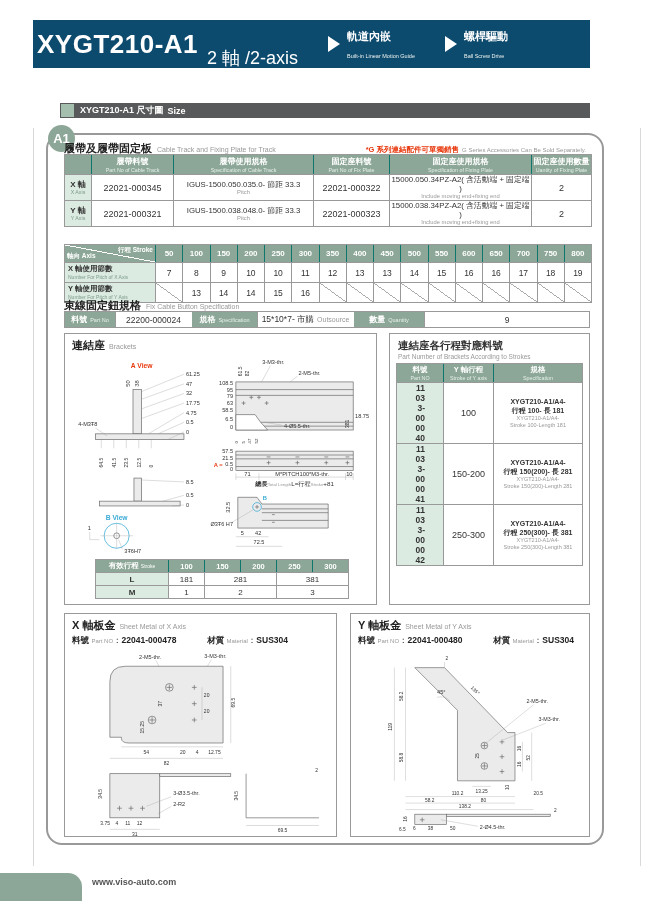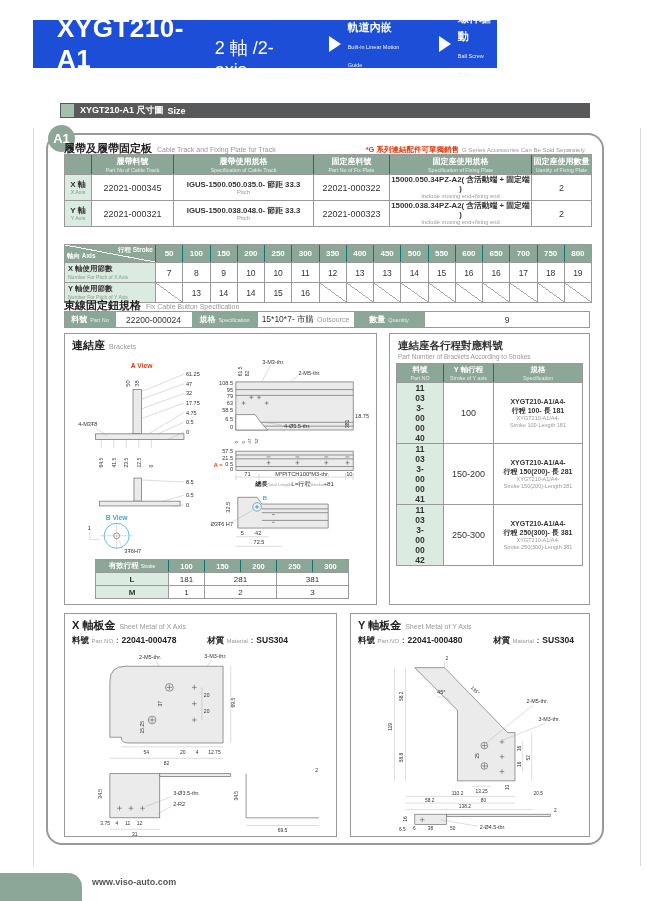--- a/index.html
+++ b/index.html
@@ -1,21 +1,21 @@
 <!DOCTYPE html>
 <html><head>
 <meta charset="utf-8">
 <style>
   html,body{margin:0;padding:0;background:#fff;}
   #page{position:relative;width:650px;height:901px;background:#fff;overflow:hidden;
         font-family:"Liberation Sans","DejaVu Sans",sans-serif;color:#333;}
   .guide{position:absolute;width:1px;background:#d9d9d9;top:128px;height:738px;}
   
-  #band{position:absolute;left:33px;top:20px;width:464px;height:48px;background:#1d4ed8;color:#fff;
-        display:flex;align-items:center;padding-left:24px;box-sizing:border-box;}
+  #band{position:absolute;left:33px;top:20px;width:557px;height:48px;background:#0c4a6e;color:#fff;
+        display:flex;align-items:center;padding-left:4px;box-sizing:border-box;}
   .model{font-size:26px;font-weight:bold;letter-spacing:.5px;}
   .axisname{font-size:18px;margin-left:9px;font-weight:normal;margin-top:28px;}
   .feat{display:flex;align-items:center;margin-left:30px;}
   .tri{width:0;height:0;border-left:12px solid #fff;border-top:8px solid transparent;border-bottom:8px solid transparent;margin-right:7px;}
   .feat .zh{font-size:11px;font-weight:bold;line-height:11px;}
   .feat .en{font-size:5.5px;line-height:7px;color:#eef4ef;}
   
   #secbar{position:absolute;left:60px;top:103px;width:530px;height:15px;background:#58595B;color:#fff;
           display:flex;align-items:center;font-size:9px;font-weight:bold;}
   #secbar .sq{width:13px;height:13px;background:#A5BFAF;margin:0 6px 0 1px;}
@@ -31,21 +31,21 @@
   .blocktitle .note-en{font-size:6px;color:#999;font-weight:normal;margin-left:3px;}
   table{border:1px solid #999;border-spacing:0;table-layout:fixed;}
   th{background:#8CA797;color:#fff;font-size:8px;font-weight:bold;padding:1px 0;border-left:1px solid #0f766e;}
   th:first-child{border-left:0;}
   th .en{display:block;font-size:5.3px;font-weight:normal;color:#E7F0EA;line-height:6px;}
   td{border-left:1px solid #999;border-top:1px solid #999;text-align:center;font-size:9px;color:#333;background:#fff;padding:0;}
   td:first-child{border-left:0;}
   .axcell{background:#DCEBE1;}
   .axcell .zh{font-size:8px;font-weight:bold;display:block;line-height:9px;}
   .axcell .en{font-size:5.3px;color:#7c9a8a;display:block;line-height:6px;}
-  .spec-main{font-size:7.8px;display:block;line-height:9px;font-weight:bold;}
+  .spec-main{font-size:7.8px;display:block;line-height:9px;}
   .spec-sub{font-size:5.8px;color:#999;display:block;line-height:7px;}
   #t1{position:absolute;left:16px;top:19px;width:526px;}
   #pt{position:absolute;left:16px;top:109px;width:526px;}
   #pt td{font-size:8.5px;height:19px;}
   .corner{position:relative;background-color:#8CA797;
     background-image:linear-gradient(to top right,transparent calc(50% - .5px),#fff calc(50% - .5px),#fff calc(50% + .5px),transparent calc(50% + .5px));}
   .corner .ctop{position:absolute;top:1px;right:2px;font-size:6.5px;color:#fff;font-weight:bold;}
   .corner .cbot{position:absolute;bottom:1px;left:2px;font-size:6.5px;color:#fff;font-weight:bold;}
   .rowlab{background:#DCEBE1;text-align:left;padding-left:3px;}
   .rowlab .zh{font-size:7.5px;font-weight:bold;display:block;line-height:8.5px;}
@@ -73,21 +73,21 @@
   .shape{fill:#EBEBEB;stroke:#666;stroke-width:.7;}
   .dl{stroke:#999;stroke-width:.35;fill:none;}
   .ol{stroke:#666;stroke-width:.7;fill:none;}
   #efftbl{position:absolute;left:30px;bottom:5px;width:252px;}
   #efftbl th{font-size:7.5px;}
   #efftbl td{font-size:8px;height:12px;}
   #efftbl .hl{background:#DCEBE1;font-weight:bold;}
   #bptbl{width:185px;margin:3px auto 0 auto;}
   #bptbl th{font-size:7.5px;}
   #bptbl td{height:46px;}
-  #bptbl .pcell{background:#DCEBE1;font-size:8.5px;font-weight:bold;word-wrap:break-word;padding:0 18px;}
+  #bptbl .pcell{background:#DCEBE1;font-size:8.5px;font-weight:bold;word-wrap:break-word;padding:0 18px;text-align:right;}
   #bptbl .scell .l1{font-size:7px;font-weight:bold;display:block;line-height:9px;}
   #bptbl .scell .l2{font-size:5.5px;color:#999;display:block;line-height:7px;}
   .bp-title-zh{font-size:10.5px;font-weight:bold;margin:5px 0 0 8px;}
   .bp-title-en{font-size:6.5px;color:#999;margin:0 0 0 8px;}
   
   #foottab{position:absolute;left:0;top:873px;width:82px;height:28px;background:#8CA797;border-radius:0 14px 0 0;}
   #footurl{position:absolute;left:92px;top:877px;font-size:9px;font-weight:bold;color:#555;}
 </style>
 </head>
 <body>

